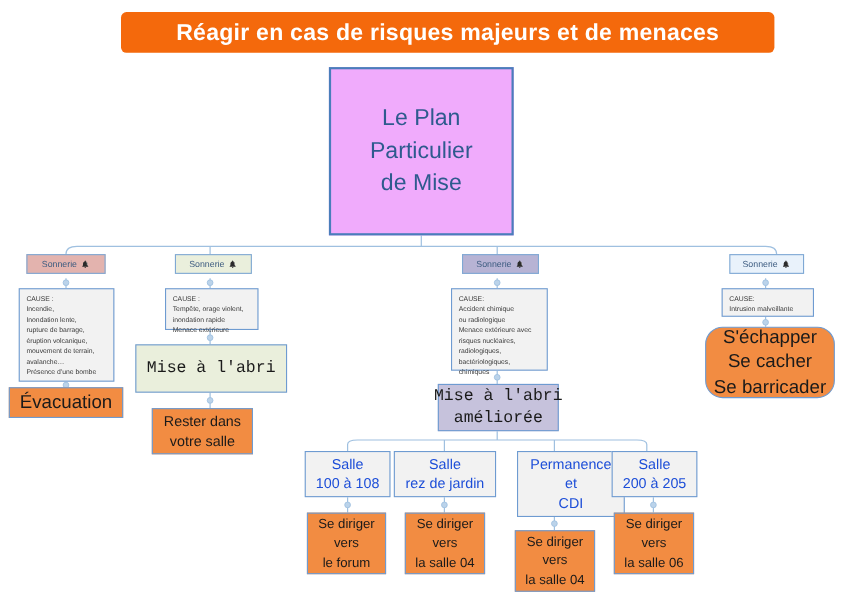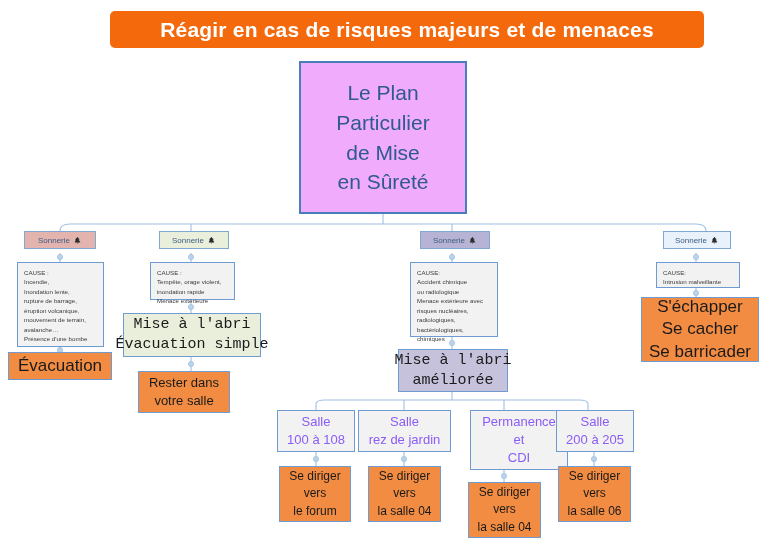--- a/index.html
+++ b/index.html
@@ -104,21 +104,21 @@
     color: #1A1A1A;
   }
   .purple-box {
     background: #C6C2DC;
     border: 1.5px solid #6E9BD1;
     color: #1A1A1A;
   }
   .grey-box {
     background: #F2F2F2;
     border: 1.5px solid #6E9BD1;
-    color: #8b5cf6;
+    color: #1d4ed8;
   }
   .t17 { font-size: 17px; line-height: 1.30; }
   .t15 { font-size: 15px; line-height: 1.32; font-family: Liberation Mono, monospace; }
   .t13 { font-size: 13px; line-height: 1.38; }
   .t11 { font-size: 12px; line-height: 1.42; }
   .ln { display: block; white-space: nowrap; }
 </style>
 </head>
 <body>
 
@@ -172,21 +172,20 @@
   </svg>
 
   <div class="node title-banner" style="left:110px; top:11px; width:594px; height:37px;">
     <span>Réagir en cas de risques majeurs et de menaces</span>
   </div>
 
   <div class="node root-box" style="left:299px; top:61px; width:168px; height:153px;">
     <span class="ln">Le Plan</span>
     <span class="ln">Particulier</span>
     <span class="ln">de Mise</span>
-    <span class="ln">en Sûreté</span>
   </div>
 
   <div class="node sonnerie son-pink" style="left:24px; top:231px; width:72px; height:18px;">
     <span>Sonnerie</span>
     <span class="bell-icon">
       <svg viewBox="0 0 16 16" width="9" height="9" xmlns="http://www.w3.org/2000/svg">
         <path d="M8 1.6c-.5 0-.9.4-.9.9v.4C5.5 3.3 4.4 4.7 4.4 6.5v2.6L3.2 10.7v.7h9.6v-.7L11.6 9.1V6.5c0-1.8-1.1-3.2-2.7-3.6v-.4c0-.5-.4-.9-.9-.9z" fill="#2B2B2B"></path>
         <path d="M6.6 12.1c.1.8.7 1.4 1.4 1.4s1.3-.6 1.4-1.4z" fill="#2B2B2B"></path>
         <path d="M9.6 4.1c1.1.5 1.7 1.4 1.7 2.6v2.4" fill="none" stroke="#ffffff" stroke-width="0.7"></path>
       </svg>
@@ -221,21 +220,20 @@
 
   <div class="node cause-box" style="left:150px; top:262px; width:85px; height:38px;">
     <span class="line">CAUSE :</span>
     <span class="line">Tempête, orage violent,</span>
     <span class="line">inondation rapide</span>
     <span class="line">Menace extérieure</span>
   </div>
 
   <div class="node green-box t15" style="left:123px; top:313px; width:138px; height:44px;">
     <span class="ln">Mise à l'abri</span>
-    <span class="ln">Évacuation simple</span>
   </div>
 
   <div class="node orange-box t13" style="left:138px; top:371px; width:92px; height:42px;">
     <span class="ln">Rester dans</span>
     <span class="ln">votre salle</span>
   </div>
 
   <div class="node sonnerie son-purple" style="left:420px; top:231px; width:70px; height:18px;">
     <span>Sonnerie</span>
     <span class="bell-icon">
@@ -311,19 +309,19 @@
         <path d="M9.6 4.1c1.1.5 1.7 1.4 1.7 2.6v2.4" fill="none" stroke="#ffffff" stroke-width="0.7"></path>
       </svg>
     </span>
   </div>
 
   <div class="node cause-box" style="left:656px; top:262px; width:84px; height:26px;">
     <span class="line">CAUSE:</span>
     <span class="line">Intrusion malveillante</span>
   </div>
 
-  <div class="node orange-box t17" style="left:641px; top:297px; width:118px; height:65px;">
+  <div class="node orange-box t17" style="left:641px; top:297px; width:118px; height:65px;border-radius:16px;">
     <span class="ln">S'échapper</span>
     <span class="ln">Se cacher</span>
     <span class="ln">Se barricader</span>
   </div>
 
 </div>
 
 </body></html>

